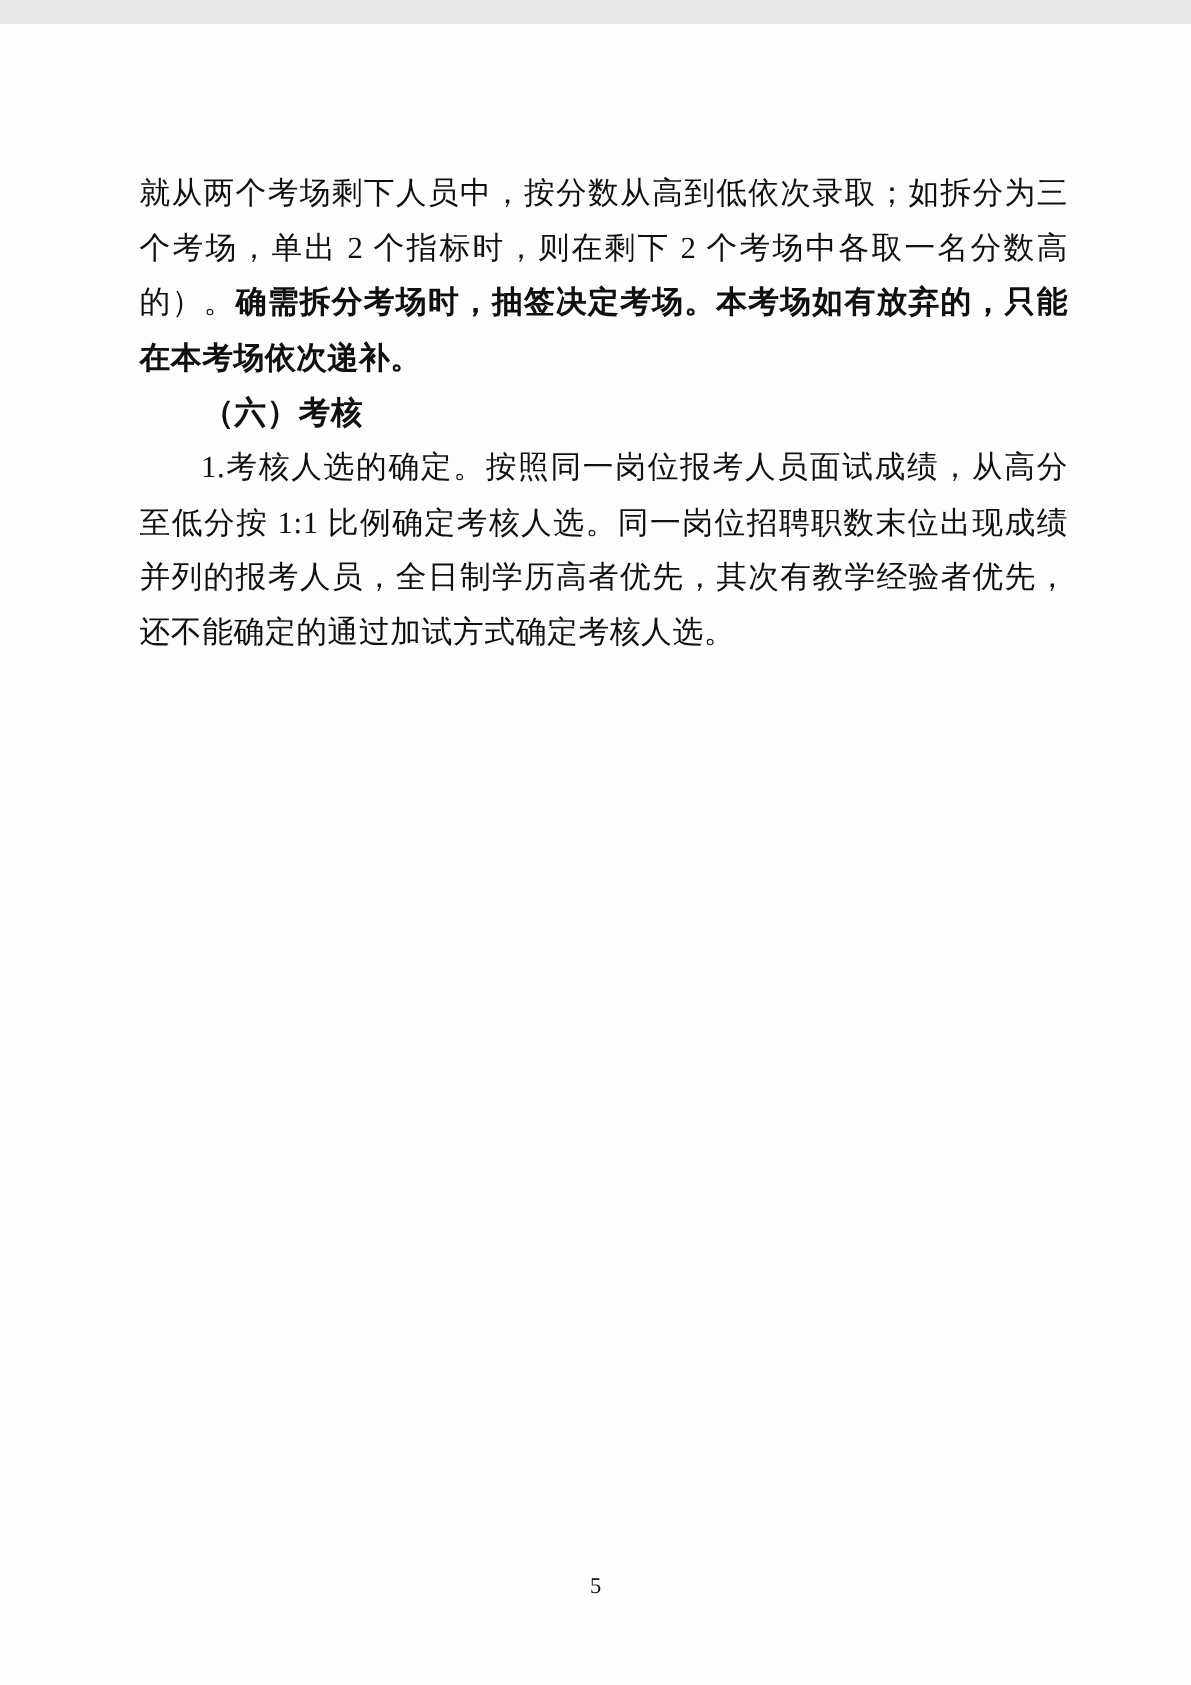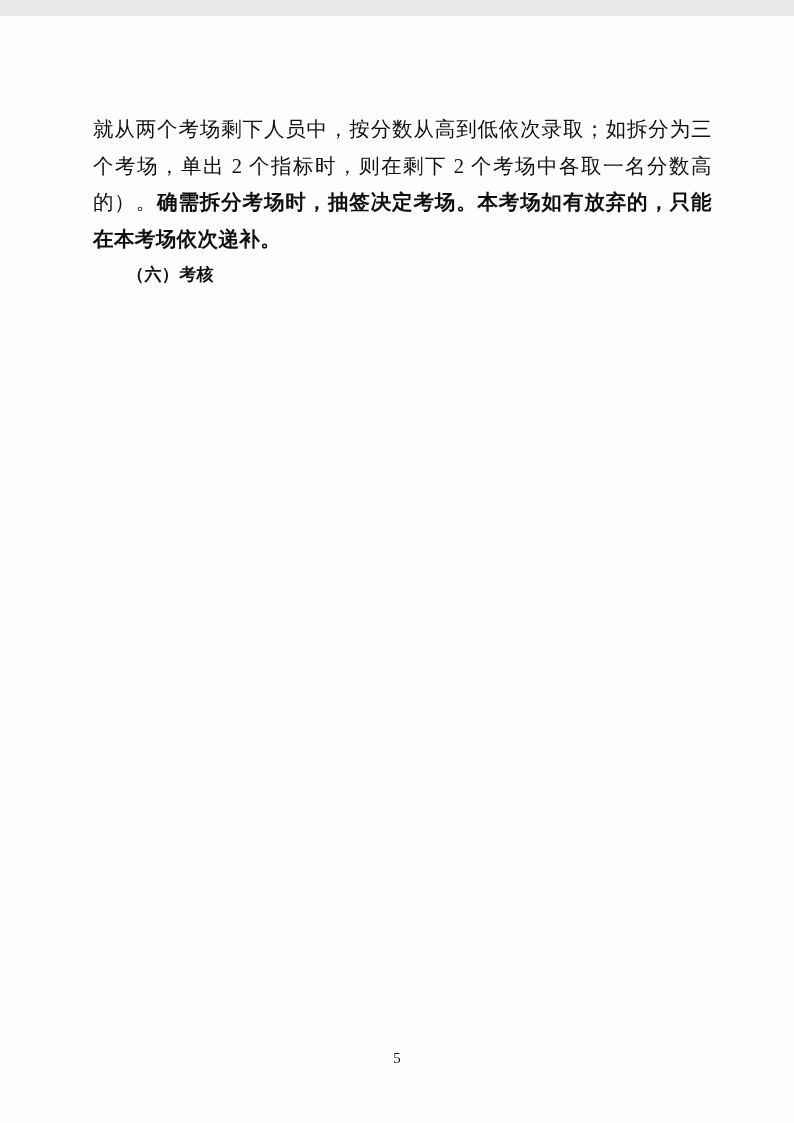--- a/index.html
+++ b/index.html
@@ -33,21 +33,21 @@
     word-break: break-all;
   }
   .indent {
     text-indent: 2em;
   }
   .bold-run {
     font-weight: 700;
   }
   .heading {
     margin: 0;
-    font-size: 17px;
+    font-size: 21px;
     line-height: 36.6px;
     font-weight: 700;
     text-indent: 2em;
     letter-spacing: 0.4px;
   }
   .footer {
     position: absolute;
     left: 0;
     right: 0;
     top: 1033px;
@@ -63,20 +63,21 @@
 
 <div class="sheet">
   <div class="doc-body">
 
     <p class="para"><span>就从两个考场剩下人员中，按分数从高到低依次录取；如拆分为三个考场，单出 2 个指标时，则在剩下 2 个考场中各取一名分数高的）。</span><span class="bold-run">确需拆分考场时，抽签决定考场。本考场如有放弃的，只能在本考场依次递补。</span></p>
 
 
 
     <h3 class="heading">（六）考核</h3>
 
+    <p class="para indent">1.考核人选的确定。按照同一岗位报考人员面试成绩，从高分至低分按 1:1 比例确定考核人选。同一岗位招聘职数末位出现成绩并列的报考人员，全日制学历高者优先，其次有教学经验者优先，还不能确定的通过加试方式确定考核人选。</p>
 
 
   </div>
 
   <div class="footer">
     <span class="page-number">5</span>
   </div>
 </div>
 
 </body></html>

